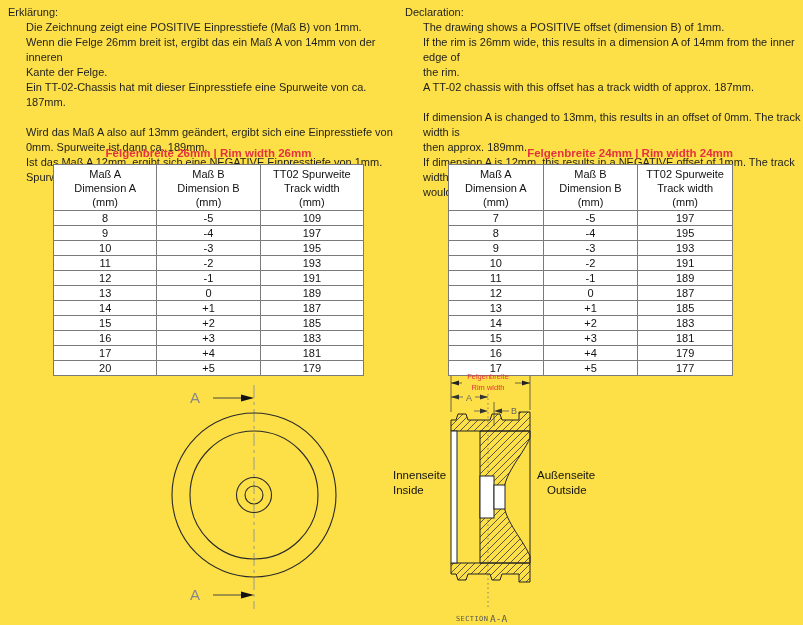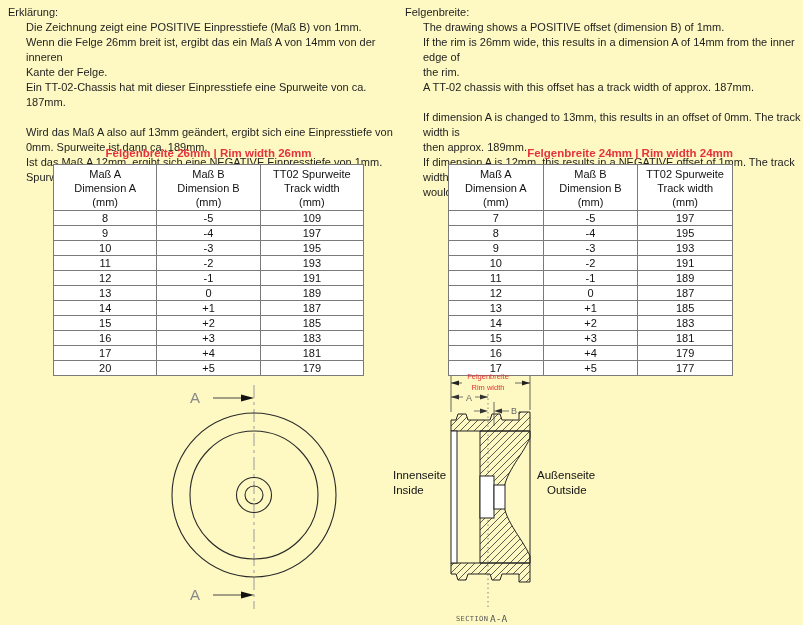--- a/index.html
+++ b/index.html
@@ -1,16 +1,16 @@
 <!DOCTYPE html>
 <html><head>
 <meta charset="utf-8">
 <style>
   html,body{margin:0;padding:0;background:#ffffff;}
-  #page{position:relative;width:803px;height:625px;background:#fef9c3;overflow:hidden;
+  #page{position:relative;width:803px;height:625px;background:#fde047;overflow:hidden;
         font-family:"Liberation Sans","DejaVu Sans",sans-serif;color:#1e1e1e;}
   .text-block{position:absolute;font-size:11px;line-height:15px;color:#1e1e1e;}
   .text-block .title{white-space:pre-line;}
   .text-block .body{white-space:pre-line;margin-left:18px;}
   .table-block{position:absolute;}
   .table-title{font-size:11.5px;font-weight:700;text-align:center;margin-bottom:5px;}
   table.data-table{border-collapse:collapse;width:100%;table-layout:fixed;background:#fff;}
   table.data-table th, table.data-table td{
     border:1px solid #7a7a7a;font-size:11px;font-weight:400;text-align:center;
     padding:0;line-height:14px;color:#111;}
@@ -30,21 +30,21 @@
 Kante der Felge.
 Ein TT-02-Chassis hat mit dieser Einpresstiefe eine Spurweite von ca. 187mm.
 
 Wird das Maß A also auf 13mm geändert, ergibt sich eine Einpresstiefe von
 0mm. Spurweite ist dann ca. 189mm.
 Ist das Maß A 12mm, ergibt sich eine NEGATIVE Einpresstiefe von 1mm.
 Spurweite wäre dann 191mm.</div>
 </div>
 
 <div class="text-block" style="left:405px;top:5px;width:397px;">
-  <div class="title">Felgenbreite:</div>
+  <div class="title">Declaration:</div>
   <div class="body">The drawing shows a POSITIVE offset (dimension B) of 1mm.
 If the rim is 26mm wide, this results in a dimension A of 14mm from the inner edge of
 the rim.
 A TT-02 chassis with this offset has a track width of approx. 187mm.
 
 If dimension A is changed to 13mm, this results in an offset of 0mm. The track width is
 then approx. 189mm.
 If dimension A is 12mm, this results in a NEGATIVE offset of 1mm. The track width
 would then be 191mm.</div>
 </div>

